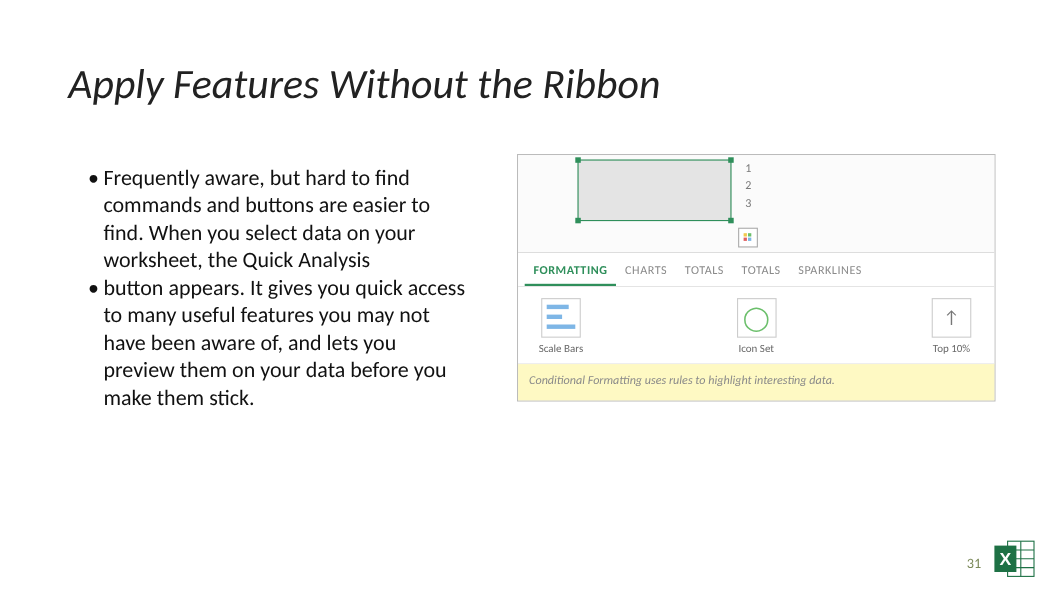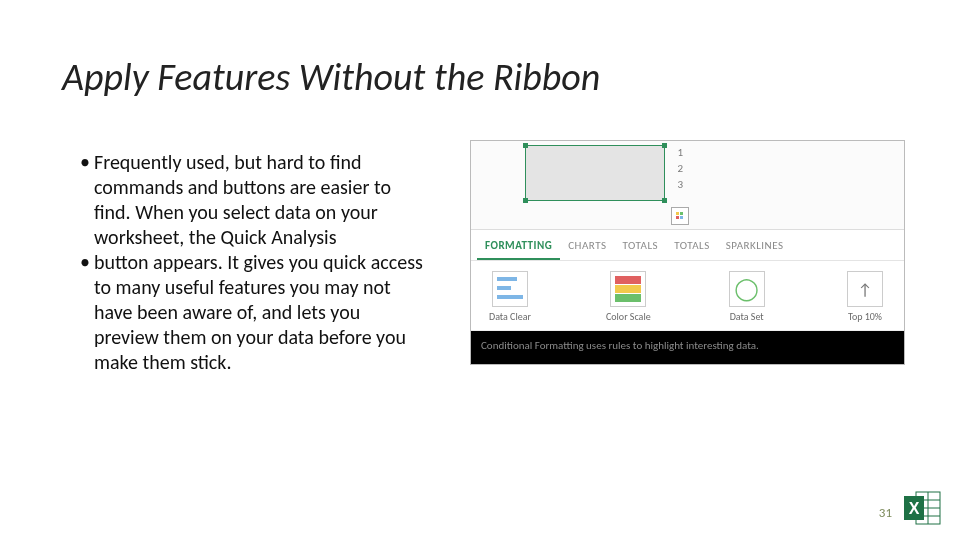--- a/index.html
+++ b/index.html
@@ -58,22 +58,22 @@
     display: flex; justify-content: space-between; padding: 10px 8px 8px 8px;
     background: #fff;
   }
   .opt { width: 62px; text-align: center; }
   .opt .ico {
     width: 36px; height: 36px; margin: 0 auto 4px; border: 1px solid #ccc;
     background: #fff; position: relative;
   }
   .opt .lbl { font-size: 10px; color: #6a6a6a; line-height: 1.1; }
   .hint {
-    padding: 8px 10px 12px 10px; font-size: 11px; 
-    color: #8a8a8a; background: #000000; border-top: 1px solid #eee;
+    padding: 8px 10px 12px 10px; font-size: 11px; font-style: italic;
+    color: #8a8a8a; background: #fef9c3; border-top: 1px solid #eee;
   }
 
   
   .ico-bars::before,
   .ico-bars::after,
   .ico-bars span {
     content:""; position:absolute; left:4px; height:4px; background:#7eb6e6;
   }
   .ico-bars::before { top:5px; width:20px; }
   .ico-bars span    { display:block; top:14px; width:14px; background:#7eb6e6; position:absolute; height:4px; left:4px; }
@@ -102,21 +102,21 @@
   }
 </style>
 </head>
 <body>
 
 <div class="title">Apply Features Without the Ribbon</div>
 
 <div class="body">
   <div class="li">
     <div class="bullet">•</div>
-    <div class="txt">Frequently used, but hard to find commands and  buttons are easier to find. When you select data on your worksheet, the Quick Analysis</div>
+    <div class="txt">Frequently aware, but hard to find commands and  buttons are easier to find. When you select data on your worksheet, the Quick Analysis</div>
   </div>
   <div class="li">
     <div class="bullet">•</div>
     <div class="txt">button appears. It gives you quick access to many useful features you may not have been aware of, and lets you preview them on your data before you make them stick.</div>
   </div>
 </div>
 
 <div class="shot">
   <div class="sel-area">
     <div class="sel-area-inner">
@@ -147,31 +147,25 @@
     <div class="tab">TOTALS</div>
     <div class="tab">TOTALS</div>
     <div class="tab">SPARKLINES</div>
   </div>
 
   <div class="opts">
     <div class="opt">
       <div class="ico ico-bars">
           <span></span>
         </div>
-      <div class="lbl">Data Clear</div>
-    </div>
-    <div class="opt">
-      <div class="ico ico-scale">
-          <span></span>
-        </div>
-      <div class="lbl">Color Scale</div>
+      <div class="lbl">Scale Bars</div>
     </div>
     <div class="opt">
       <div class="ico ico-set">◯</div>
-      <div class="lbl">Data Set</div>
+      <div class="lbl">Icon Set</div>
     </div>
     <div class="opt">
       <div class="ico ico-top"></div>
       <div class="lbl">Top 10%</div>
     </div>
   </div>
 
   <div class="hint">Conditional Formatting uses rules to highlight interesting data.</div>
 </div>
 

